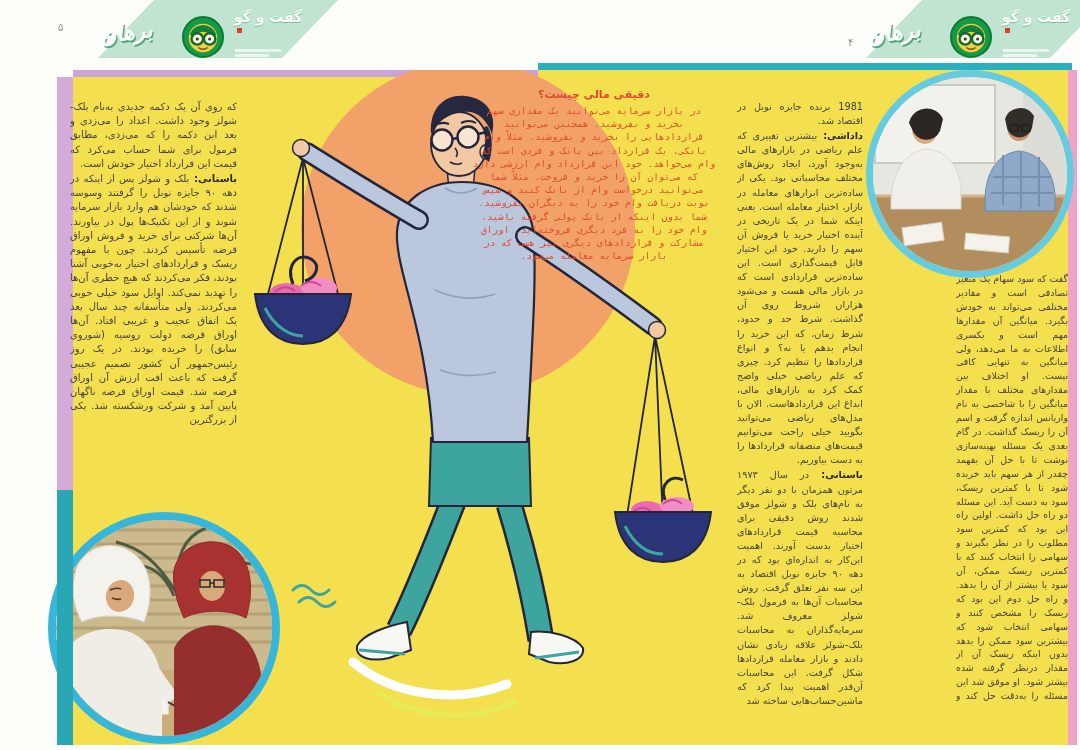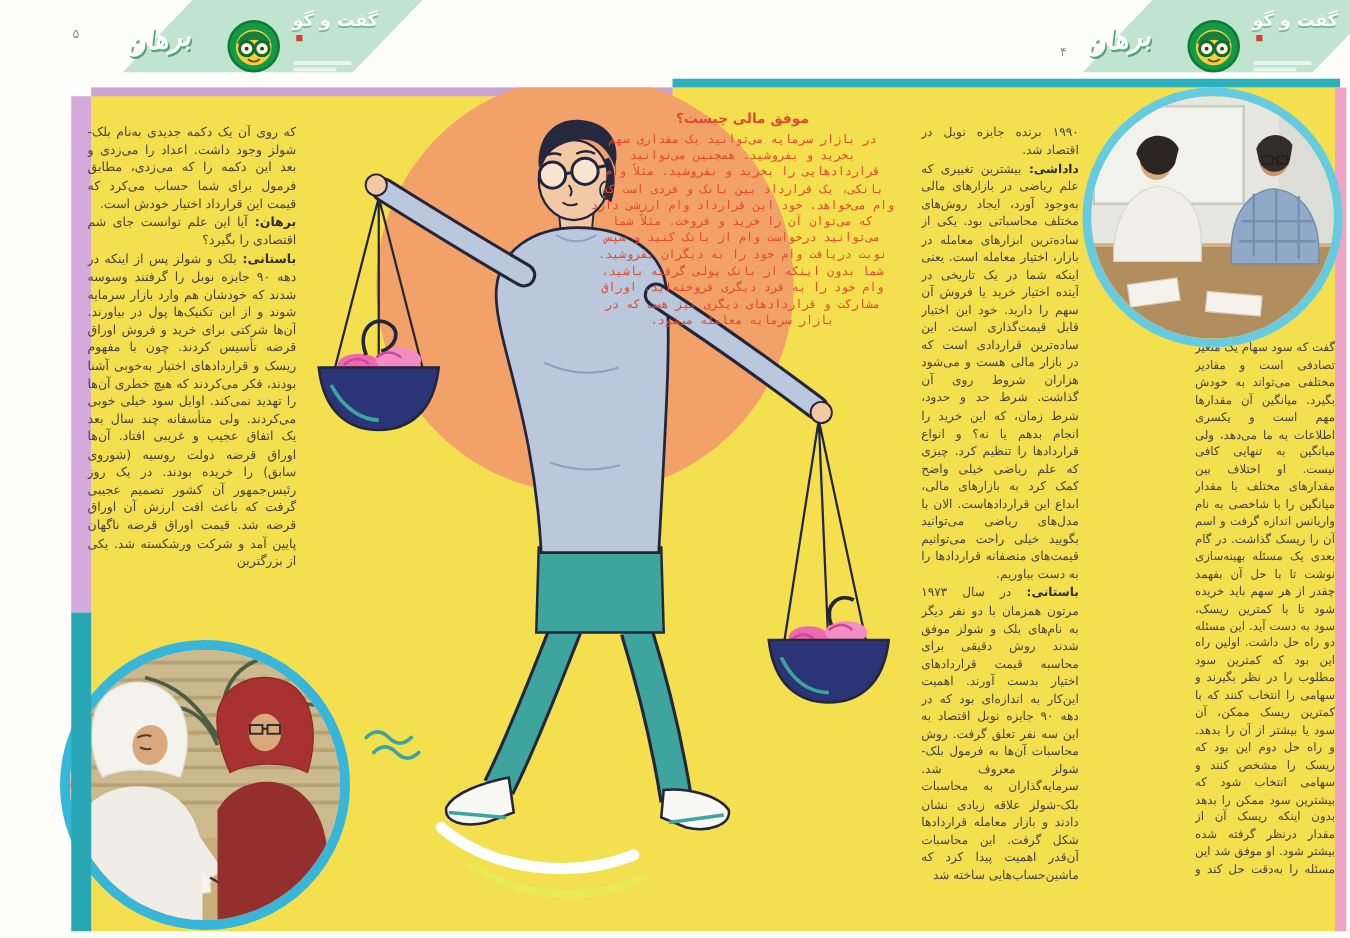--- a/index.html
+++ b/index.html
@@ -121,35 +121,34 @@
 
     <g fill="none" stroke-linecap="round">
       <path d="M118,592 C158,626 222,634 272,614" stroke="#FFFFFF" stroke-width="9"></path>
       <path d="M142,622 C184,650 238,652 280,632" stroke="#E8EA56" stroke-width="6"></path>
       <path d="M58,520 q9,-9 18,0 t18,0" stroke="#3EA49E" stroke-width="3"></path>
       <path d="M64,532 q9,-9 18,0 t18,0" stroke="#3EA49E" stroke-width="3"></path>
     </g>
   </svg>
 
   <div class="info-box">
-    <h3>موفق مالی چیست؟</h3>
+    <h3>دقیقی مالی چیست؟</h3>
     <p>در بازار سرمایه می‌توانید یک مقداری سهم بخرید و بفروشید. همچنین می‌توانید قراردادهایی را بخرید و بفروشید. مثلاً وام بانکی، یک قرارداد بین بانک و فردی است که وام می‌خواهد. خود این قرارداد وام ارزشی دارد که می‌توان آن را خرید و فروخت. مثلاً شما می‌توانید درخواست وام از بانک کنید و سپس نوبت دریافت وام خود را به دیگران بفروشید. شما بدون اینکه از بانک پولی گرفته باشید، وام خود را به فرد دیگری فروخته‌اید. اوراق مشارکت و قراردادهای دیگری نیز هست که در بازار سرمایه معامله می‌شود.</p>
   </div>
 
   <div class="col col-outer-right">
       <p>گفت که سود سهام یک متغیر تصادفی است و مقادیر مختلفی می‌تواند به خودش بگیرد. میانگین آن مقدارها مهم است و یکسری اطلاعات به ما می‌دهد، ولی میانگین به تنهایی کافی نیست. او اختلاف بین مقدارهای مختلف با مقدار میانگین را با شاخصی به نام واریانس اندازه گرفت و اسم آن را ریسک گذاشت. در گام بعدی یک مسئله بهینه‌سازی نوشت تا با حل آن بفهمد چقدر از هر سهم باید خریده شود تا با کمترین ریسک، سود به دست آید. این مسئله دو راه حل داشت. اولین راه این بود که کمترین سود مطلوب را در نظر بگیرند و سهامی را انتخاب کنند که با کمترین ریسک ممکن، آن سود یا بیشتر از آن را بدهد. و راه حل دوم این بود که ریسک را مشخص کنند و سهامی انتخاب شود که بیشترین سود ممکن را بدهد بدون اینکه ریسک آن از مقدار درنظر گرفته شده بیشتر شود. او موفق شد این مسئله را به‌دقت حل کند و این اتفاق باعث به‌وجود آمدن یکی دیگر از ستون‌های اساسی ریاضیات مالی شد. او به‌خاطر این کار در سال</p>
     </div>
   <div class="col col-inner-right">
-      <p>۱۹۹۰ برنده جایزه نوبل در اقتصاد شد.</p>
+      <p>1981 برنده جایزه نوبل در اقتصاد شد.</p>
       <p><b>داداشی: </b>بیشترین تغییری که علم ریاضی در بازارهای مالی به‌وجود آورد، ایجاد روش‌های مختلف محاسباتی بود. یکی از ساده‌ترین ابزارهای معامله در بازار، اختیار معامله است. یعنی اینکه شما در یک تاریخی در آینده اختیار خرید یا فروش آن سهم را دارید. خود این اختیار قابل قیمت‌گذاری است. این ساده‌ترین قراردادی است که در بازار مالی هست و می‌شود هزاران شروط روی آن گذاشت. شرط حد و حدود، شرط زمان، که این خرید را انجام بدهم یا نه؟ و انواع قراردادها را تنظیم کرد. چیزی که علم ریاضی خیلی واضح کمک کرد به بازارهای مالی، ابداع این قراردادهاست. الان با مدل‌های ریاضی می‌توانید بگویید خیلی راحت می‌توانیم قیمت‌های منصفانه قراردادها را به دست بیاوریم.</p>
       <p><b>باستانی: </b>در سال ۱۹۷۳ مرتون همزمان با دو نفر دیگر به نام‌های بلک و شولز موفق شدند روش دقیقی برای محاسبه قیمت قراردادهای اختیار بدست آورند. اهمیت این‌کار به اندازه‌ای بود که در دهه ۹۰ جایزه نوبل اقتصاد به این سه نفر تعلق گرفت. روش محاسبات آن‌ها به فرمول بلک-شولز معروف شد. سرمایه‌گذاران به محاسبات بلک-شولز علاقه زیادی نشان دادند و بازار معامله قراردادها شکل گرفت. این محاسبات آن‌قدر اهمیت پیدا کرد که ماشین‌حساب‌هایی ساخته شد</p>
     </div>
   <div class="col col-left">
       <p>که روی آن یک دکمه جدیدی به‌نام بلک-شولز وجود داشت. اعداد را می‌زدی و بعد این دکمه را که می‌زدی، مطابق فرمول برای شما حساب می‌کرد که قیمت این قرارداد اختیار خودش است.</p>
-      <p><b>برهان: </b>آیا این علم توانست جای شم اقتصادی را بگیرد؟</p>
       <p><b>باستانی: </b>بلک و شولز پس از اینکه در دهه ۹۰ جایزه نوبل را گرفتند وسوسه شدند که خودشان هم وارد بازار سرمایه شوند و از این تکنیک‌ها پول در بیاورند. آن‌ها شرکتی برای خرید و فروش اوراق قرضه تأسیس کردند. چون با مفهوم ریسک و قراردادهای اختیار به‌خوبی آشنا بودند، فکر می‌کردند که هیچ خطری آن‌ها را تهدید نمی‌کند. اوایل سود خیلی خوبی می‌کردند. ولی متأسفانه چند سال بعد یک اتفاق عجیب و غریبی افتاد. آن‌ها اوراق قرضه دولت روسیه (شوروی سابق) را خریده بودند. در یک روز رئیس‌جمهور آن کشور تصمیم عجیبی گرفت که باعث افت ارزش آن اوراق قرضه شد. قیمت اوراق قرضه ناگهان پایین آمد و شرکت ورشکسته شد. یکی از بزرگترین</p>
     </div>
 
   <div class="photo photo-tr">
     <svg width="194" height="194" viewBox="0 0 194 194">
       <rect width="194" height="194" fill="#E6E7E1"></rect>
       <rect x="2" y="8" width="120" height="78" fill="#F1F2EC" stroke="#C8CBC2" stroke-width="2"></rect>
       <rect x="150" y="0" width="44" height="122" fill="#DCDDD6"></rect>
       <rect x="0" y="118" width="194" height="76" fill="#B28E5E"></rect>
       <path d="M0,119 L194,119" stroke="#D2B184" stroke-width="3"></path>

